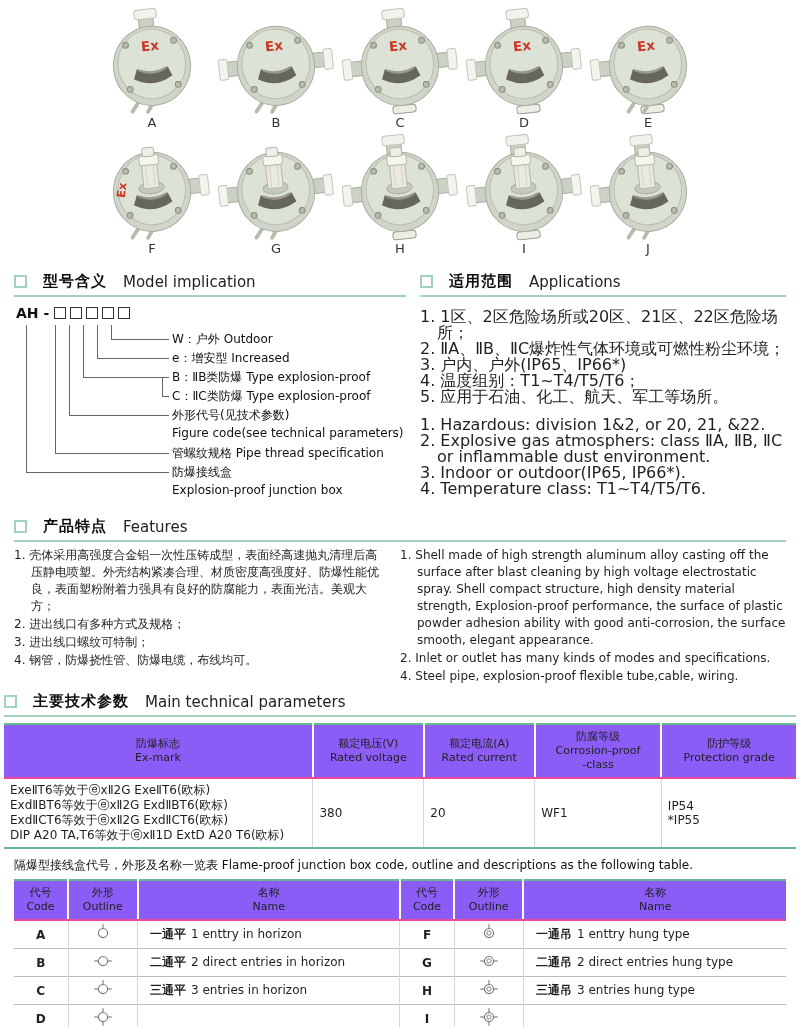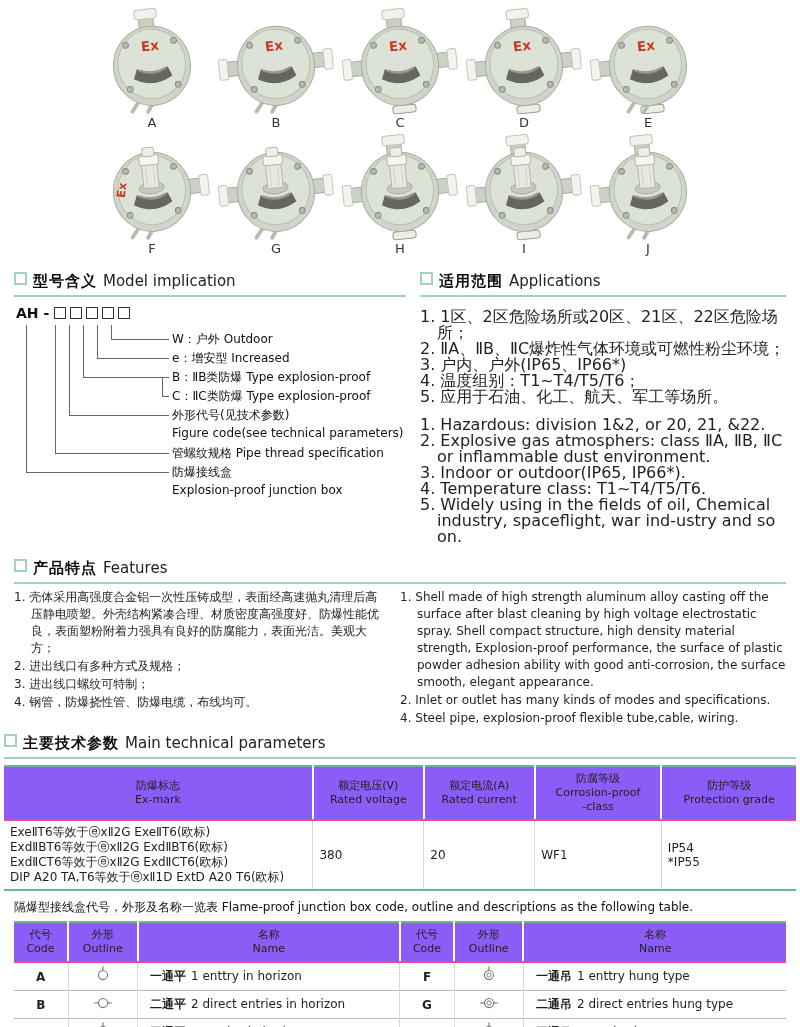--- a/index.html
+++ b/index.html
@@ -15,21 +15,21 @@
   .photo-row{display:flex;justify-content:center;}
   .photo-cell{width:124px;text-align:center;}
   .photo-cell svg{width:118px;height:110px;display:block;margin:0 auto;}
   .photo-label{font-size:13px;color:#333;height:16px;line-height:14px;}
 
   
   .columns{display:flex;padding:0 14px;margin-top:14px;}
   .col-left{width:392px;}
   .col-right{flex:1;padding-left:14px;}
 
-  .sec-title{display:flex;gap:6px;font-size:15px;
+  .sec-title{display:flex;align-items:center;gap:16px;font-size:15px;
     border-bottom:2px solid #a2d2b9;padding-bottom:4px;}
   .bullet{width:9px;height:9px;border:2px solid #a2d2b9;background:#fff;flex:0 0 auto;}
   .t-zh{font-weight:bold;color:#0d0d0d;letter-spacing:1px;}
   .t-en{color:#222;}
 
   .list{margin-top:12px;font-size:16px;line-height:16px;}
   .list .item{padding-left:17px;text-indent:-17px;margin-bottom:0;}
 
   
   .diagram{position:relative;height:198px;margin-top:8px;font-size:12px;}
@@ -384,21 +384,20 @@
           <div class="item">2. ⅡA、ⅡB、ⅡC爆炸性气体环境或可燃性粉尘环境；</div>
           <div class="item">3. 户内、户外(IP65、IP66*)</div>
           <div class="item">4. 温度组别：T1~T4/T5/T6；</div>
           <div class="item">5. 应用于石油、化工、航天、军工等场所。</div>
         </div>
       <div class="list">
           <div class="item">1. Hazardous: division 1&amp;2, or 20, 21, &amp;22.</div>
           <div class="item">2. Explosive gas atmosphers: class ⅡA, ⅡB, ⅡC or inflammable dust environment.</div>
           <div class="item">3. Indoor or outdoor(IP65, IP66*).</div>
           <div class="item">4. Temperature class: T1~T4/T5/T6.</div>
-          <div class="item">5. Widely using in the fields of oil, Chemical industry, spaceflight, war ind-ustry and so on.</div>
         </div>
     </div>
   </section>
 
   <section class="features">
     <div class="sec-title">
       <span class="bullet"></span>
       <span class="t-zh">产品特点</span>
       <span class="t-en">Features</span>
     </div>

